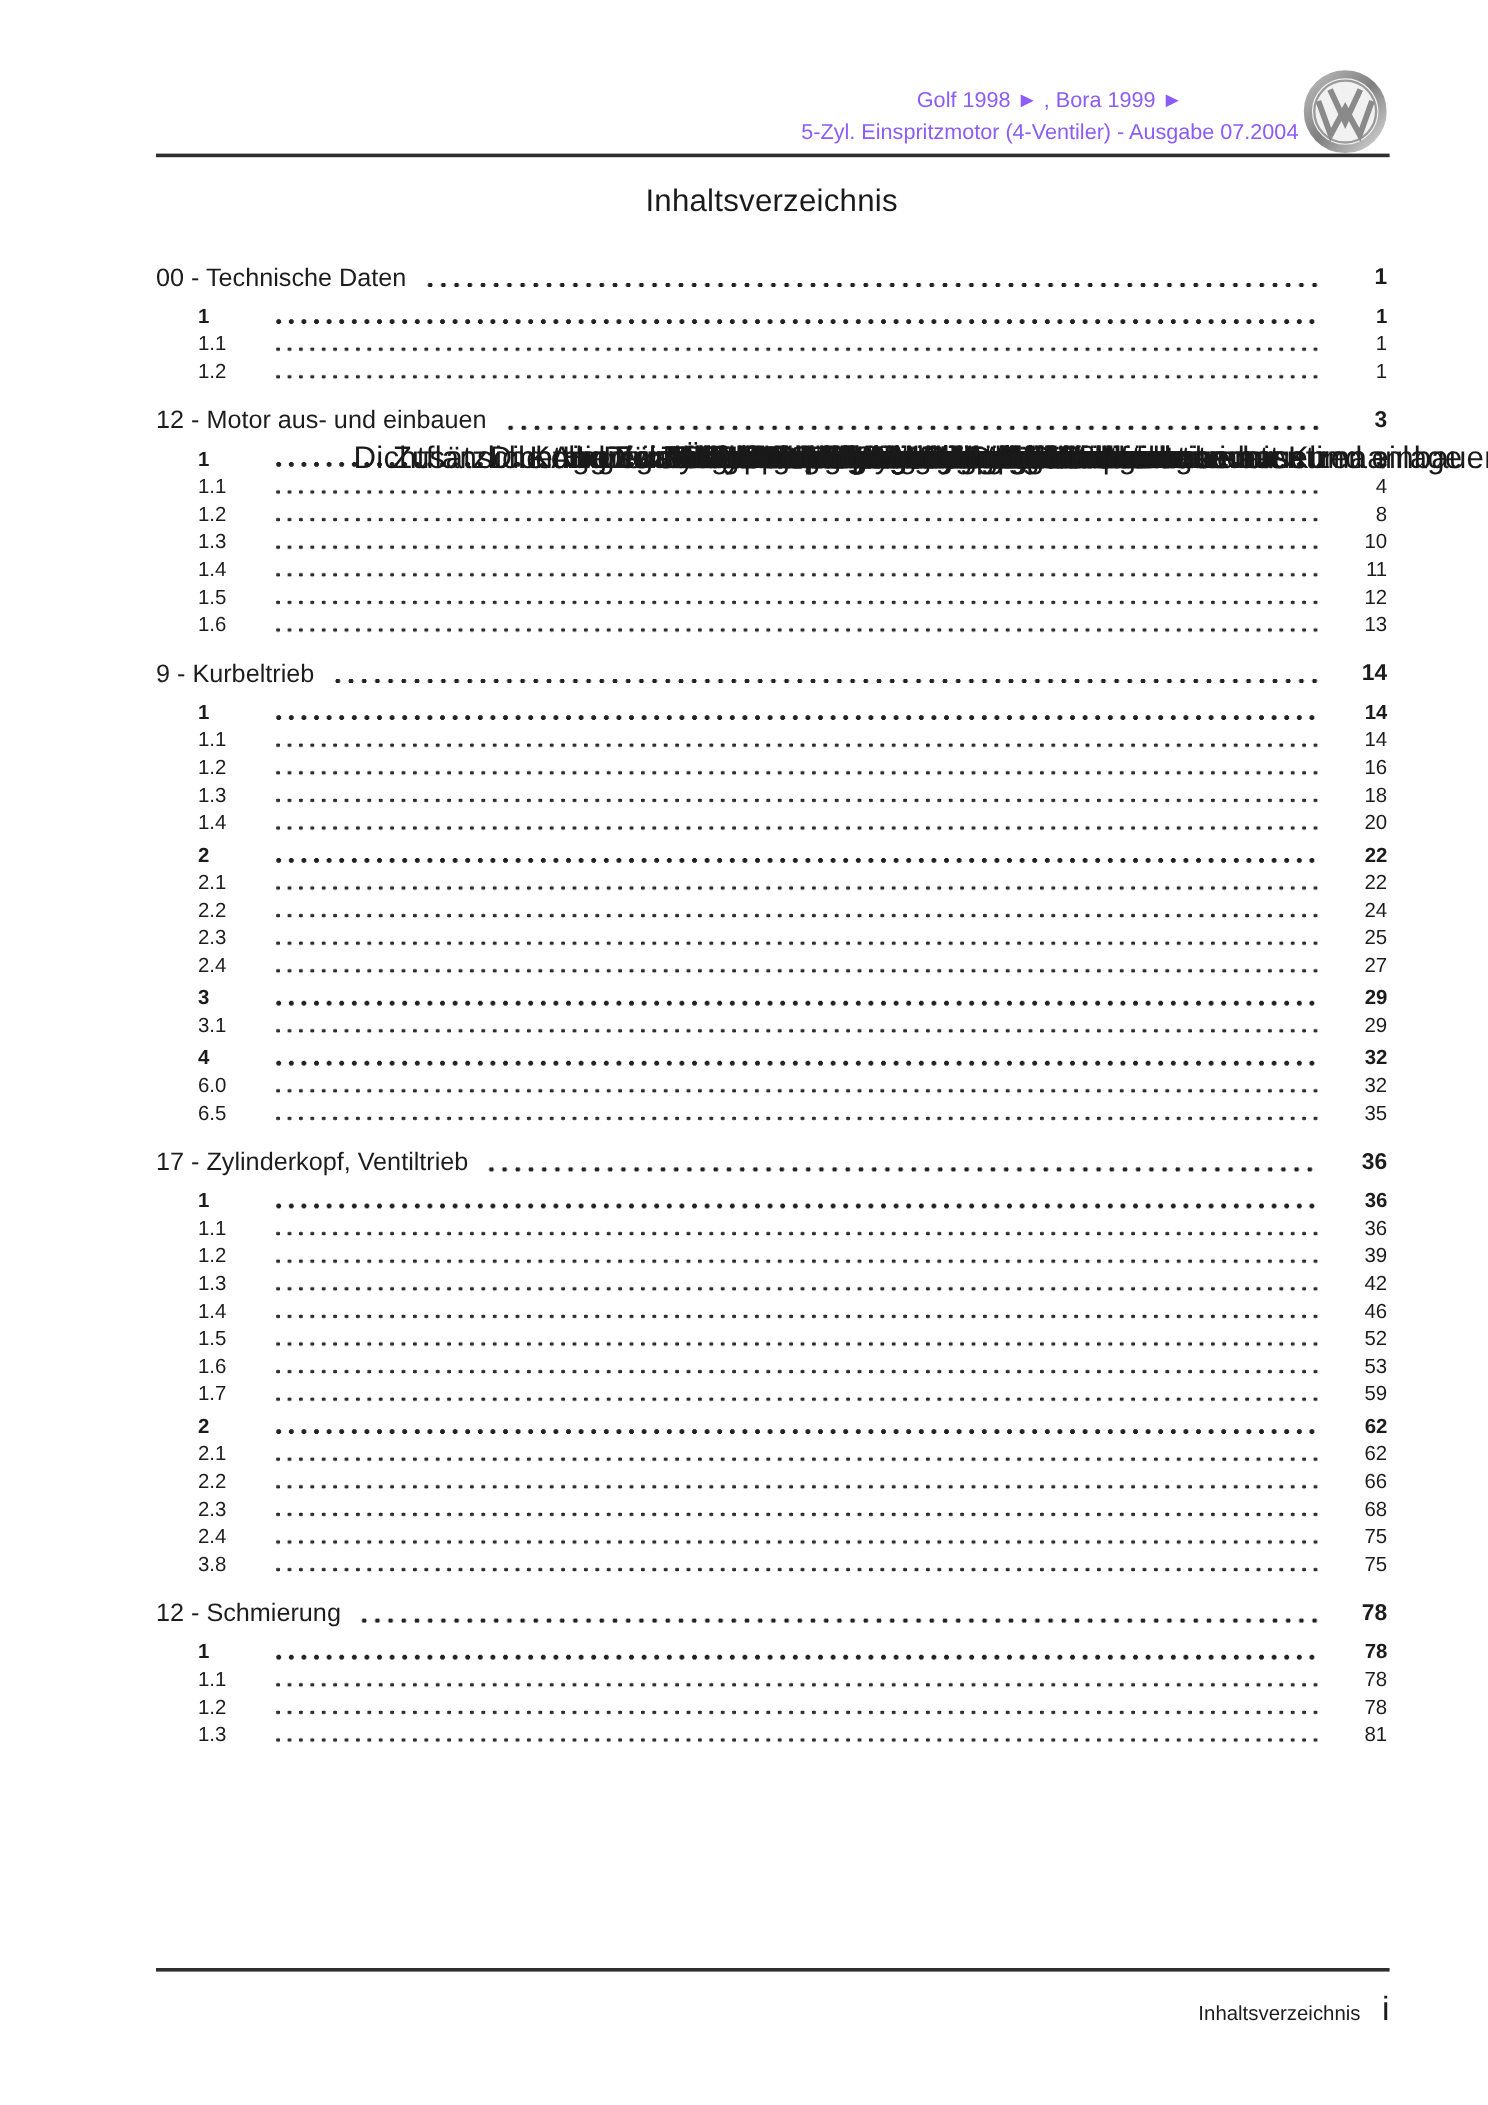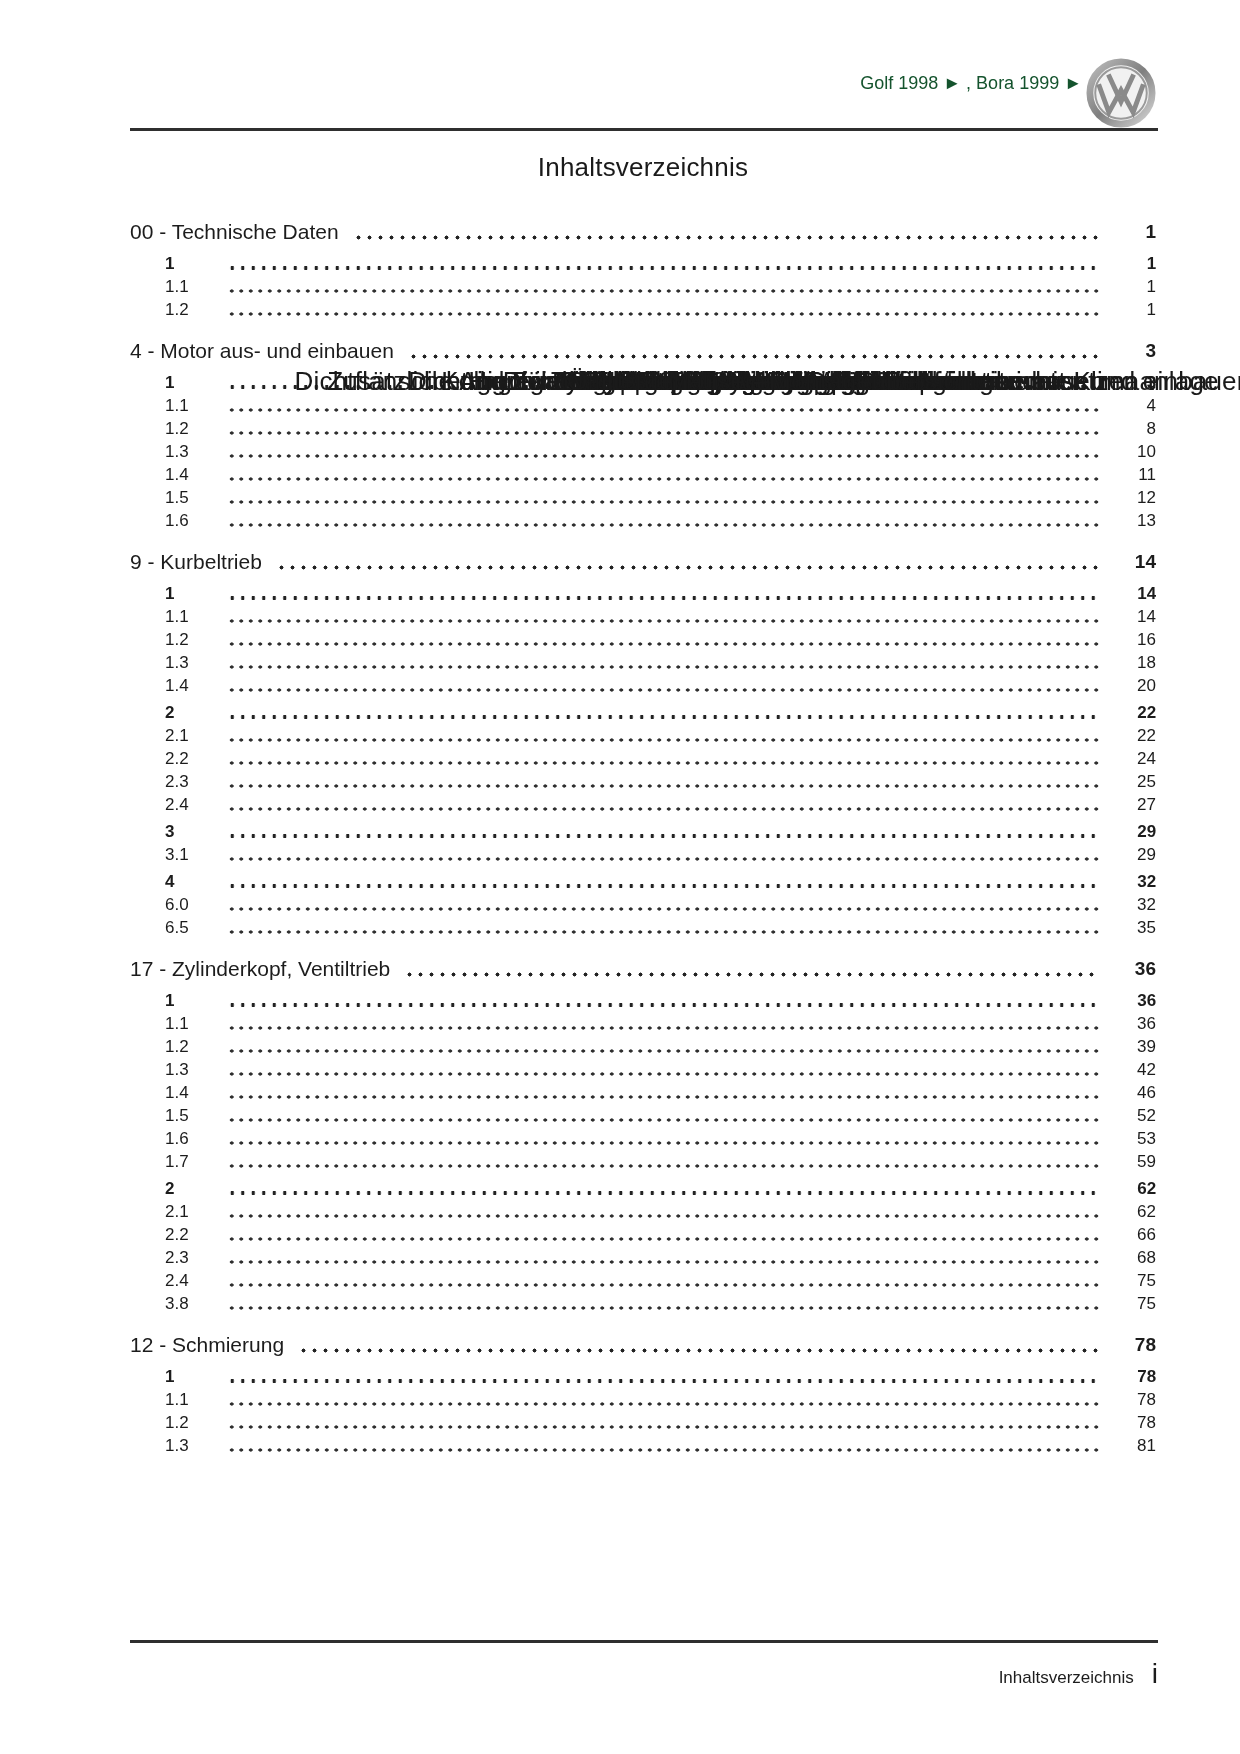--- a/index.html
+++ b/index.html
@@ -7,21 +7,21 @@
     position:relative;
     width:1240px;height:1754px;
     background:#ffffff;
     font-family:"Liberation Sans","DejaVu Sans",sans-serif;
     color:#1c1c1c;
     overflow:hidden;
   }
   
   .hdr-text{
     position:absolute;top:70px;right:158px;
-    text-align:center;font-size:18px;line-height:27px;color:#14532d;
+    text-align:center;font-size:18px;line-height:27px;color:#8b5cf6;
     white-space:nowrap;
   }
   .hdr-rule{
     position:absolute;top:128px;left:130px;width:1028px;height:3px;
     background:#2f2f2f;
   }
   .logo{
     position:absolute;top:58px;right:84px;width:70px;height:70px;
   }
   
@@ -86,20 +86,21 @@
   .ftr-label{font-size:17px;color:#1c1c1c;}
   .ftr-page{font-size:28px;color:#1c1c1c;}
 </style>
 </head>
 <body>
 
 <div class="page">
 
   <div class="hdr-text">
     <div>Golf 1998 ► , Bora 1999 ►</div>
+    <div>5-Zyl. Einspritzmotor (4-Ventiler) - Ausgabe 07.2004</div>
   </div>
 
   <span class="logo">
     <svg viewBox="0 0 72 72" width="70" height="70" aria-hidden="true">
       <defs>
         <linearGradient id="vwg" x1="0" y1="0" x2="1" y2="1">
           <stop offset="0" stop-color="#bcbcbc"></stop>
           <stop offset="0.5" stop-color="#7f7f7f"></stop>
           <stop offset="1" stop-color="#d6d6d6"></stop>
         </linearGradient>
@@ -141,21 +142,21 @@
     <span class="num">1.2</span>
     <span class="title">Motormerkmale</span>
     <span class="dots"></span>
     <span class="page">1</span>
   </div>
 </div>
   </section>
 
   <section class="toc-section">
     <div class="row section-row">
-      <span class="label">4 - Motor aus- und einbauen</span>
+      <span class="label">12 - Motor aus- und einbauen</span>
       <span class="dots"></span>
       <span class="page">3</span>
     </div>
     <div class="entries">
   <div class="row entry-row bold">
     <span class="num">1</span>
     <span class="title">Motor aus- und einbauen</span>
     <span class="dots"></span>
     <span class="page">3</span>
   </div>

